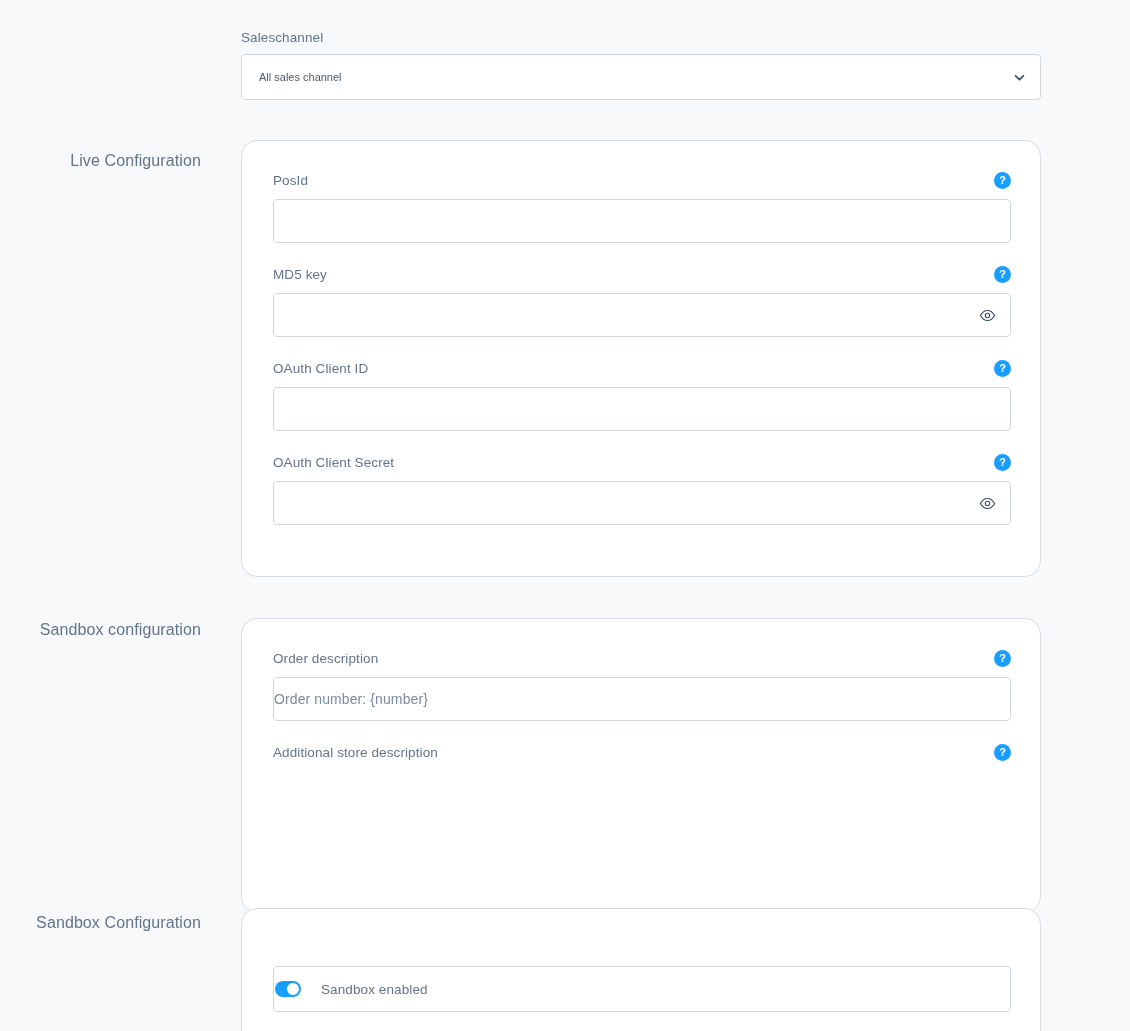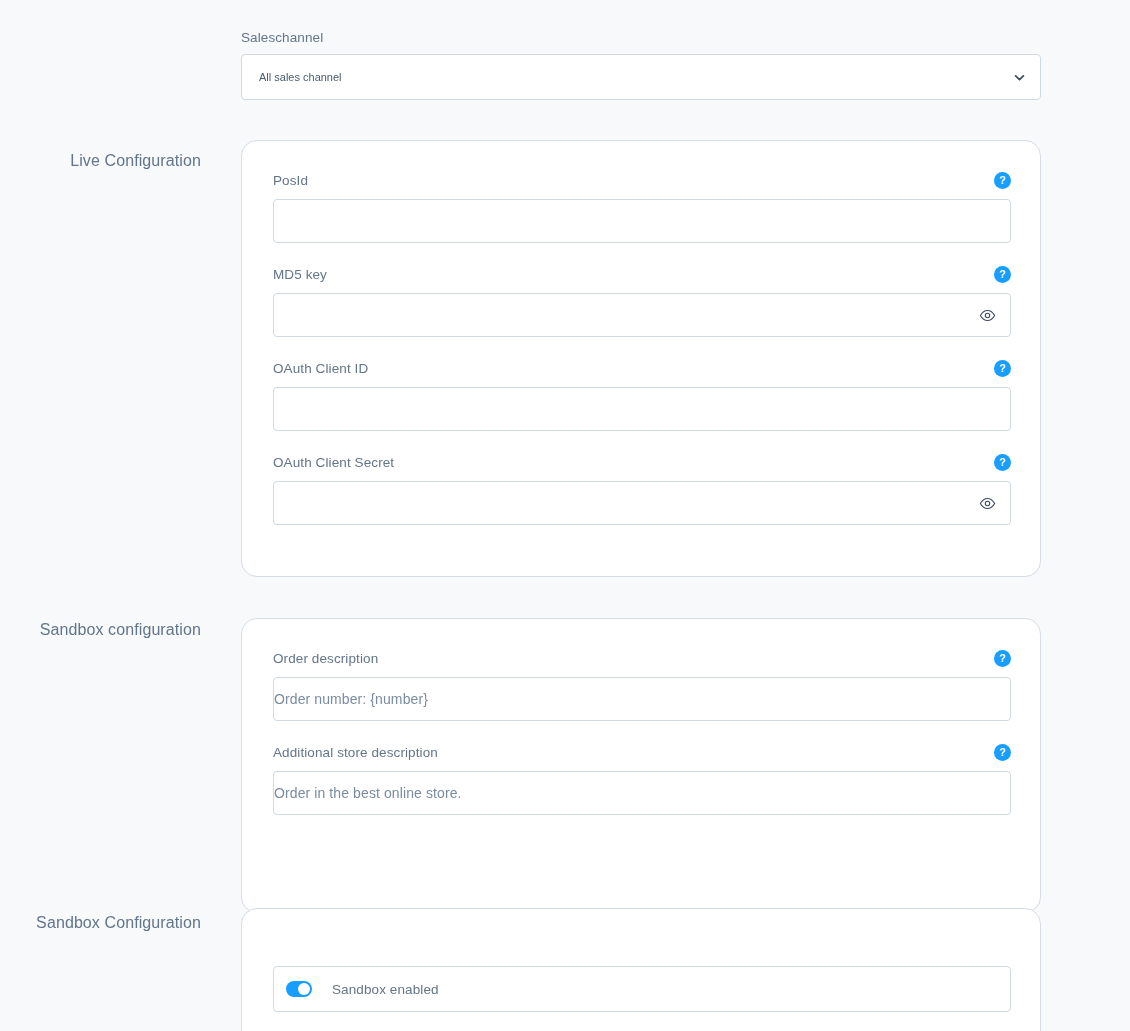--- a/index.html
+++ b/index.html
@@ -150,21 +150,21 @@
   .switch-row {
     position: absolute;
     left: 31px;
     width: 738px;
     height: 46px;
     background: #ffffff;
     border: 1px solid #d1d9e0;
     border-radius: 4px;
     display: flex;
     align-items: center;
-    padding: 0 12px;
+    padding: 0 1px;
   }
   .switch {
     width: 26px;
     height: 16px;
     border-radius: 8px;
     background: #189eff;
     position: relative;
     flex: 0 0 auto;
     cursor: pointer;
   }
@@ -272,23 +272,20 @@
         <div class="input-box">
           <span class="input-text">Order number: {number}</span>
         </div>
       </div>
 
       <div class="field" style="top:124px;">
         <div class="field-head">
           <span class="field-label">Additional store description</span>
           <span class="help-icon">?</span>
         </div>
-        <div class="input-box">
-          <span class="input-text">Order in the best online store.</span>
-        </div>
       </div>
 
     </div>
   </div>
 
   <div class="section" style="top:908px;">
     <div class="section-title" style="top:6px;">Sandbox Configuration</div>
     <div class="card" style="top:0; height:180px;">
       <div class="switch-row" style="top:57px;">
         <span class="switch">

